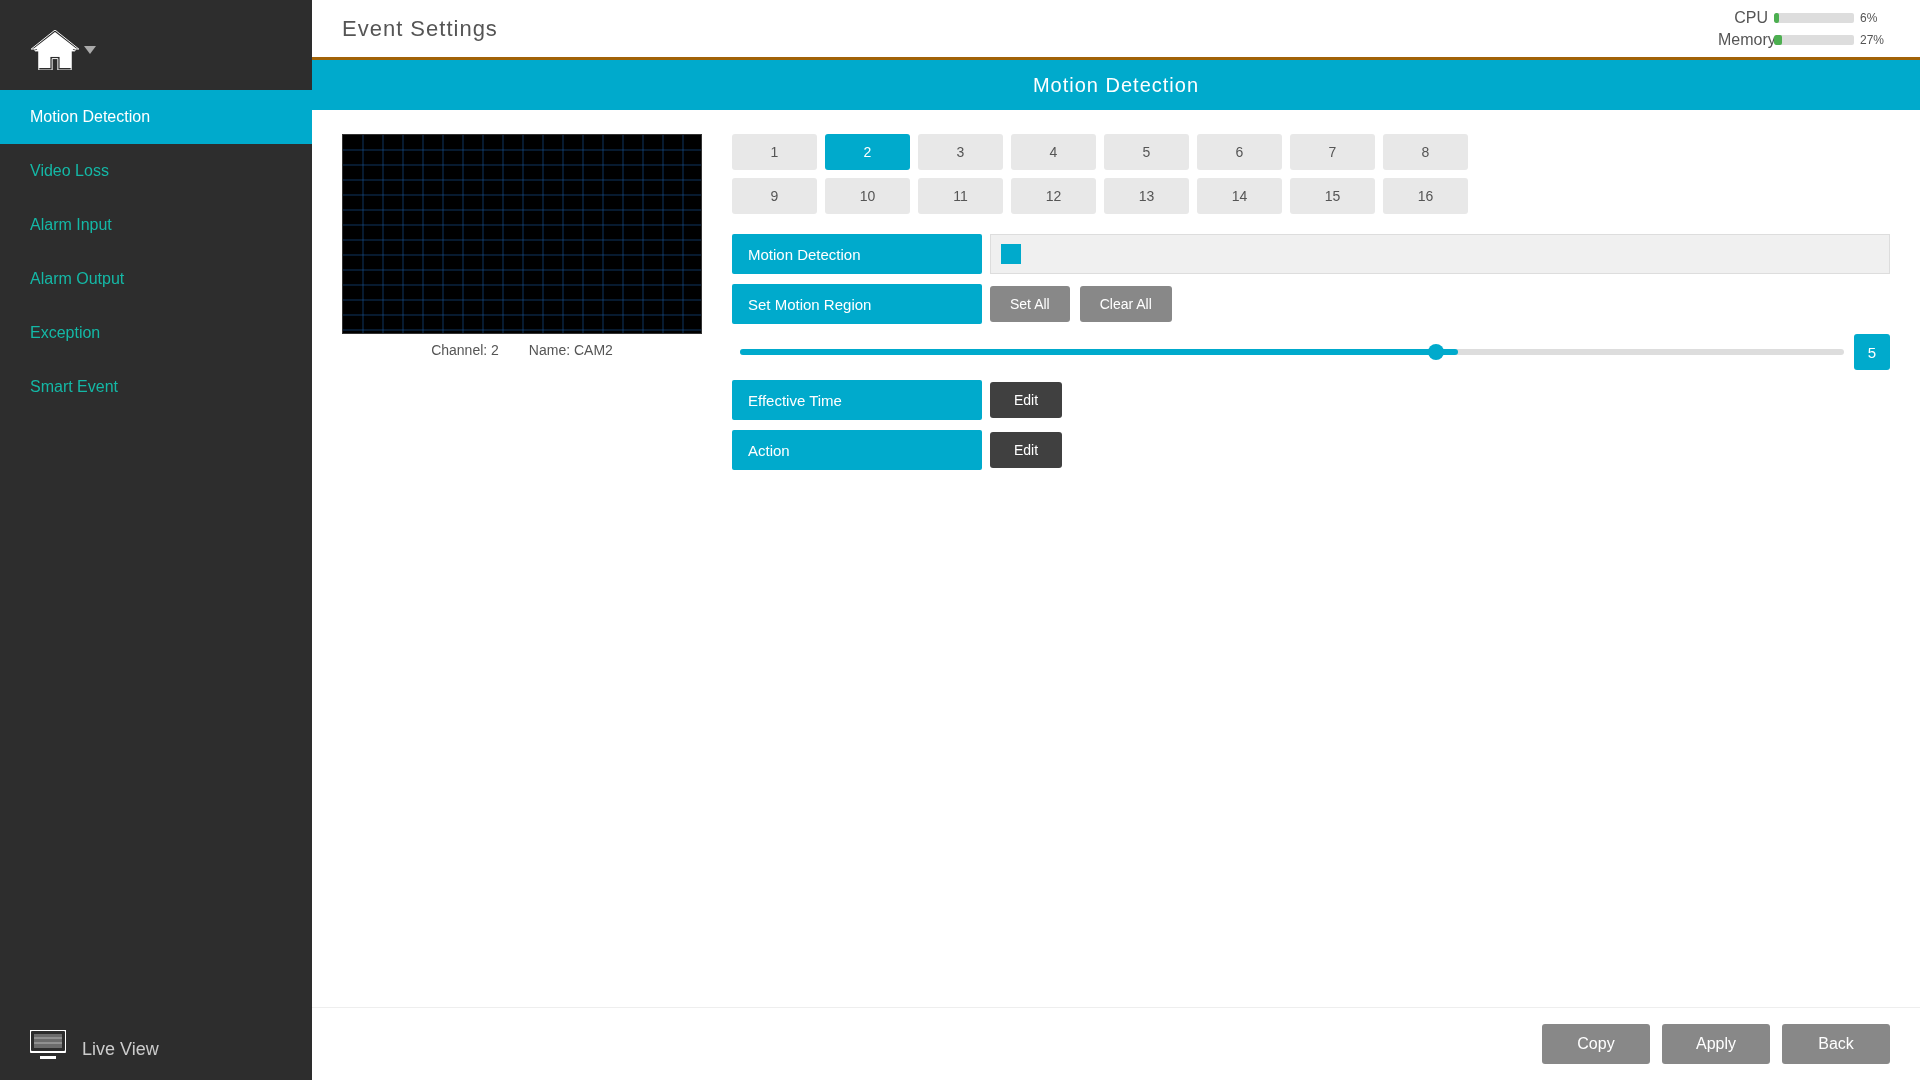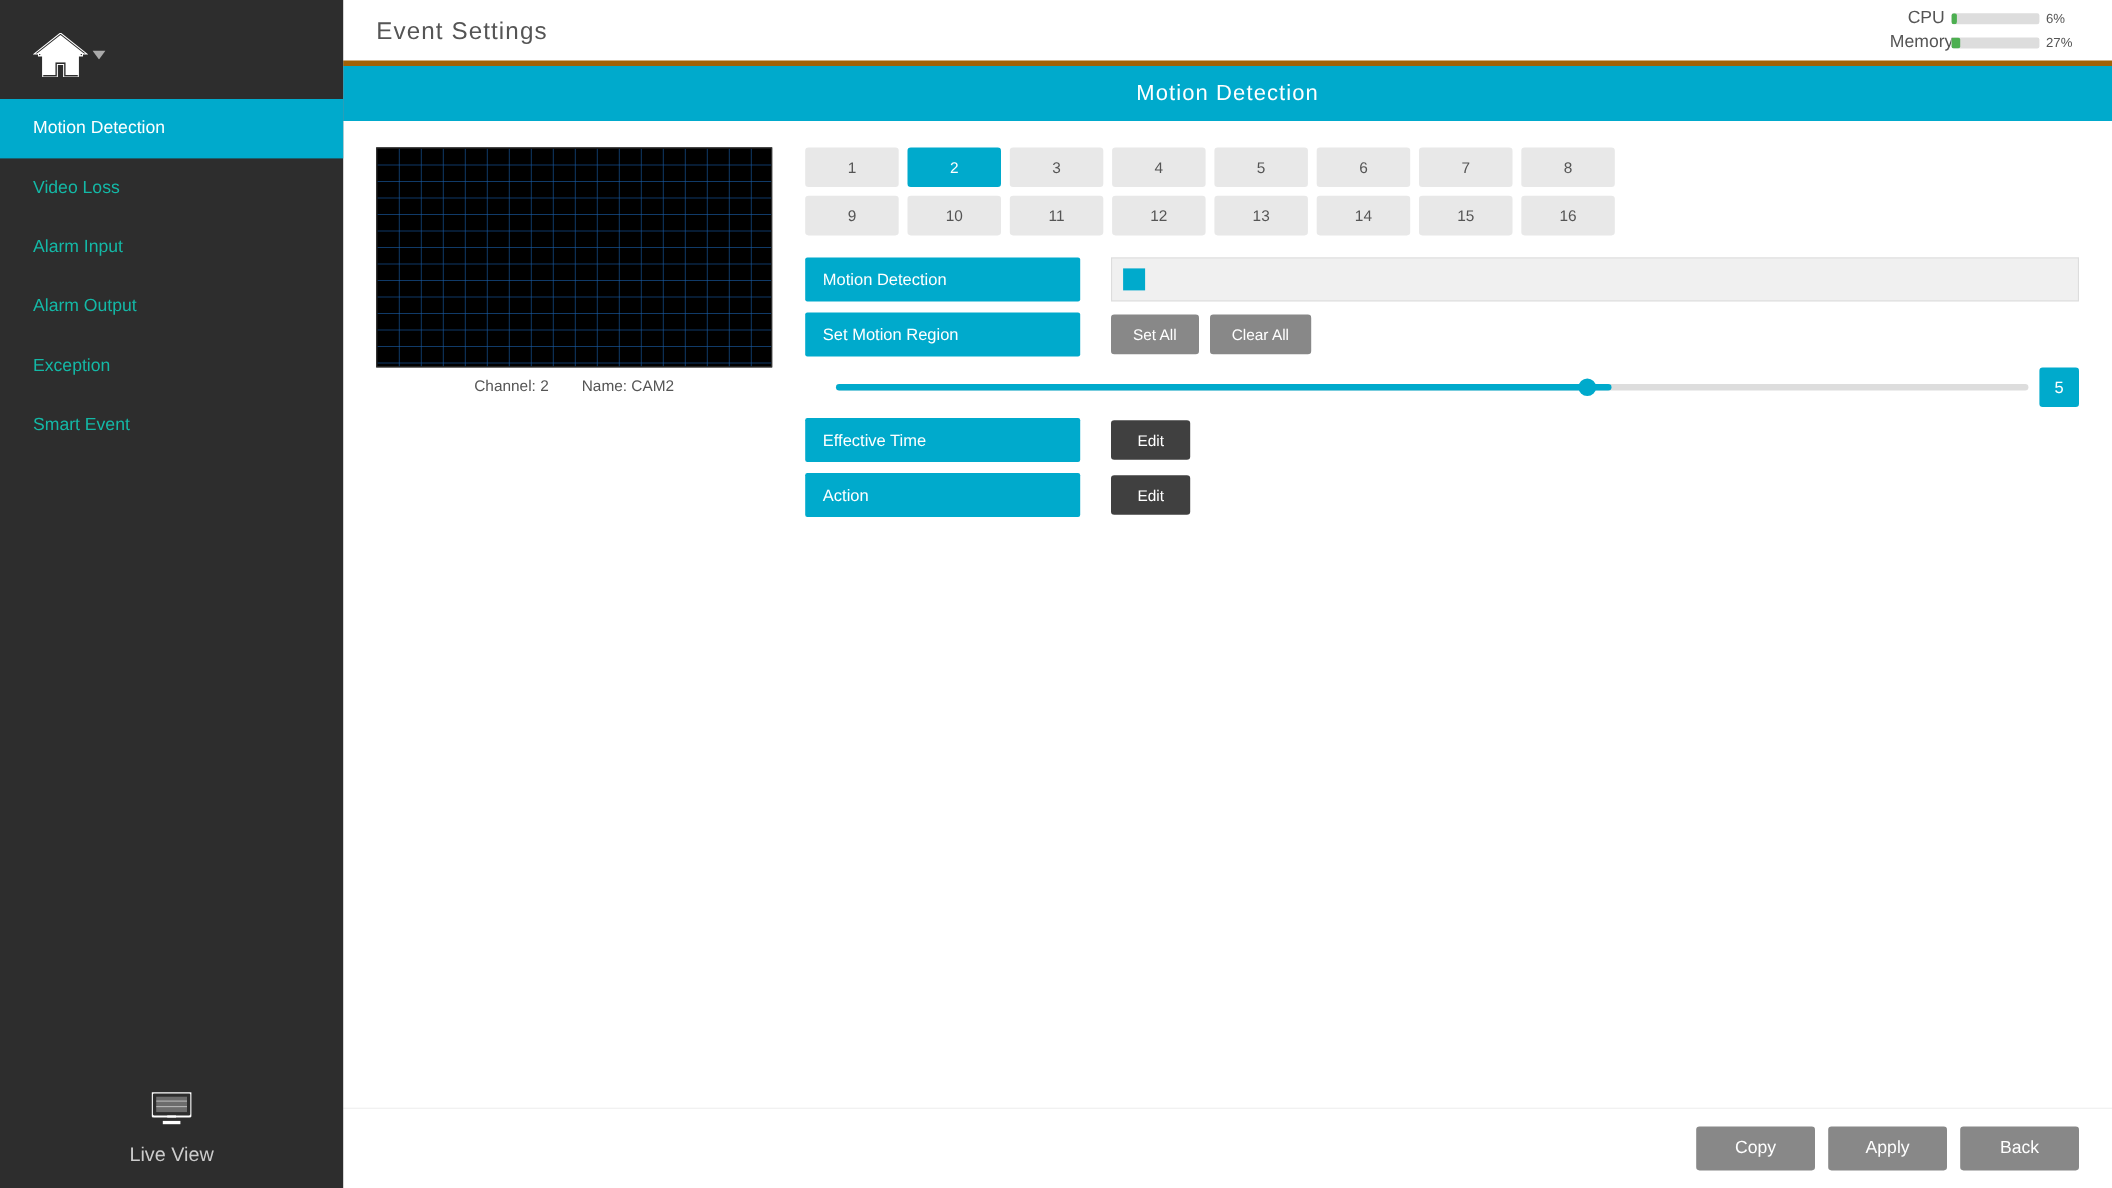--- a/index.html
+++ b/index.html
@@ -37,44 +37,43 @@
       display: flex;
       align-items: center;
     }
     .sidebar-item.active {
       background: #00aacc;
       color: #fff;
     }
     .sidebar-footer {
       padding: 20px 30px;
       display: flex;
-      align-items: center;
+      align-items: flex-end;
       gap: 16px;
       color: #ccc;
       font-size: 16px;
-      flex-direction: column;
     }
     .live-view-icon {
       width: 36px;
       height: 30px;
     }
 
     
     #main {
       flex: 1;
       display: flex;
       flex-direction: column;
       height: 1080px;
     }
 
     
     #topbar {
       height: 60px;
       background: #fff;
-      border-bottom: 5px solid #a16207;
+      border-bottom: 3px solid #a16207;
       display: flex;
       align-items: center;
       justify-content: space-between;
       padding: 0 30px;
     }
     #page-title {
       font-size: 22px;
       color: #555;
       font-weight: 300;
       letter-spacing: 1px;
@@ -215,21 +214,21 @@
       background: #00aacc;
       color: #fff;
       display: flex;
       align-items: center;
       padding-left: 16px;
       font-size: 15px;
       border-radius: 2px;
     }
     .setting-control {
       flex: 1;
-      padding-left: 28px;
+      padding-left: 8px;
       display: flex;
       align-items: flex-end;
       gap: 10px;
     }
 
     
     .motion-toggle-area {
       display: flex;
       align-items: center;
       flex: 1;

